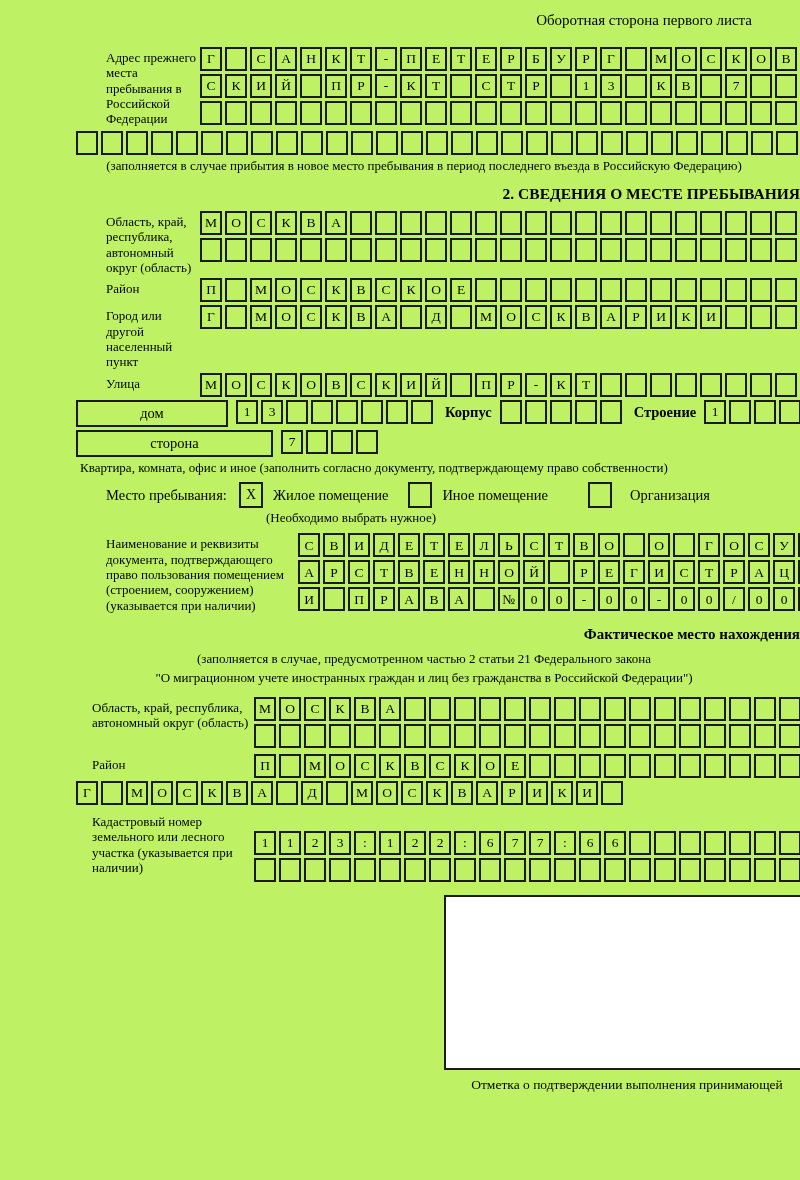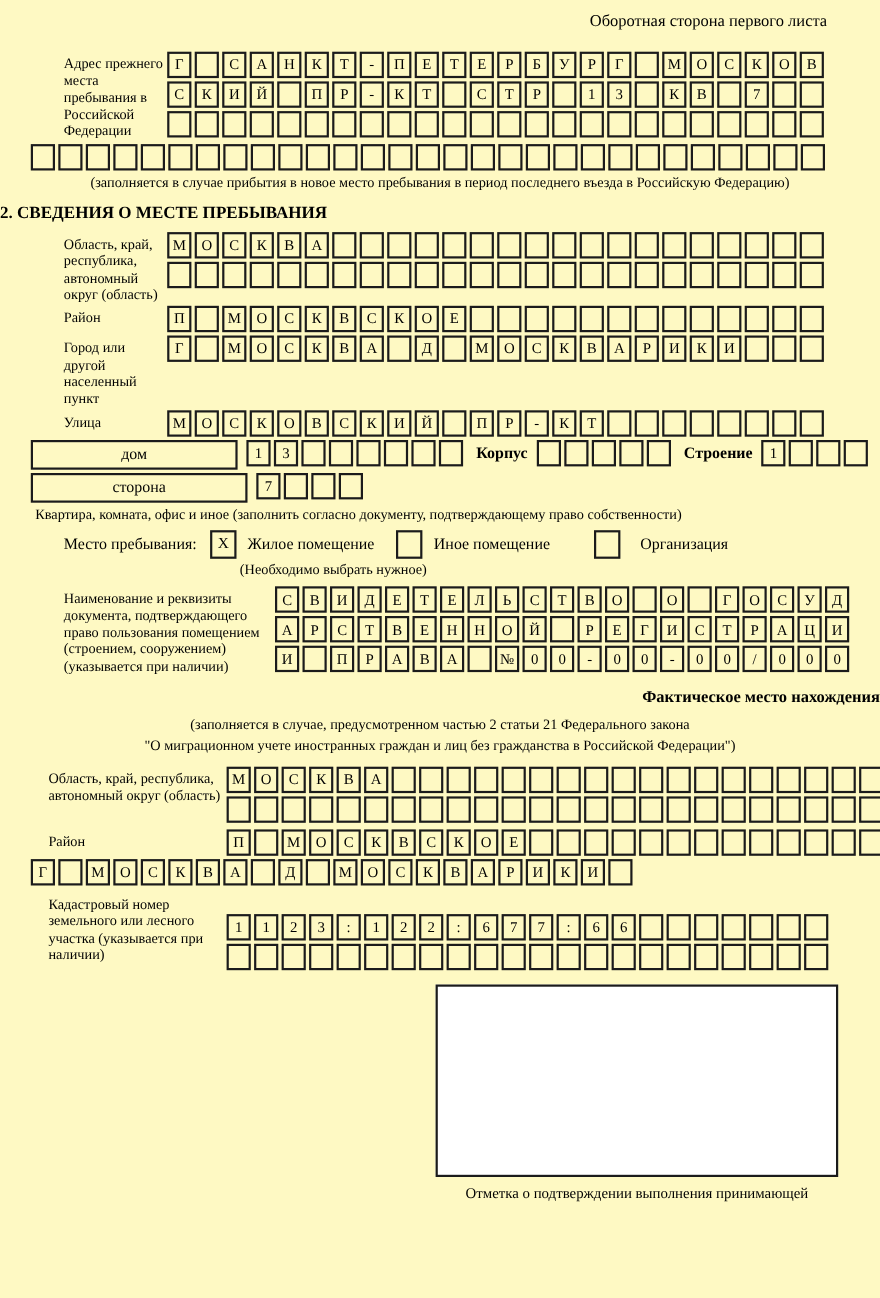--- a/index.html
+++ b/index.html
@@ -1,19 +1,19 @@
 <!DOCTYPE html>
 <html><head>
 <meta charset="utf-8">
 <style>
   html,body { margin:0; padding:0; background:#fff; }
   .page {
     width:800px; height:1180px; overflow:hidden; box-sizing:border-box;
-    background:#fef9c3; color:#000; font-family:"Liberation Serif", serif;
-    padding-top:12px; position:relative;
+    background:#bef264; color:#000; font-family:"Liberation Serif", serif;
+    padding-top:12px; position:relative;padding-left:48px;
   }
   .page-header { text-align:right; padding-right:48px; font-size:15px; margin-bottom:18px; }
 
   .row { display:flex; align-items:flex-start; margin-left:28px; margin-bottom:3px; }
   .lbl { box-sizing:border-box; flex:none; padding-left:30px; padding-top:3px;
          font-size:13px; line-height:1.18; }
   .lbl-s1 { width:124px; }
   .lbl-doc { width:222px; }
   .lbl-fact { width:178px; padding-left:16px; }
   .cellcol { display:flex; flex-direction:column; }
@@ -24,26 +24,26 @@
     box-sizing:border-box; flex:none; width:22px; height:24px;
     border:2px solid #1b1b1b; display:flex; align-items:center; justify-content:center;
     font-size:13.5px; line-height:1;
   }
   .fullrow { margin-left:28px; margin-bottom:3px; }
 
   .note { font-size:13px; line-height:1.3; }
   .note-center { text-align:center; margin:2px 20px 10px 20px; }
   .note-left { margin:1px 0 6px 32px; }
 
-  .sec-title { text-align:left; font-weight:bold; font-size:15.5px; margin:10px 0 8px 0; }
+  .sec-title { text-align:right; font-weight:bold; font-size:15.5px; margin:10px 0 8px 0; }
   .sub-title { text-align:right; font-weight:bold; font-size:15px; margin:12px 0 8px 0; }
 
   .wide-box { box-sizing:border-box; flex:none; height:27px; border:2px solid #1b1b1b;
               display:flex; align-items:center; justify-content:center; font-size:14.5px; }
-  .house-box { width:188px; margin-right:8px; }
+  .house-box { width:152px; margin-right:8px; }
   .apt-box { width:197px; margin-right:8px; }
   .inline-lbl { font-size:14.5px; padding:4px 8px 0 12px; flex:none;font-weight:bold; }
 
   .stay-row { margin-left:58px; margin-top:4px; margin-bottom:2px; align-items:center; }
   .stay-lbl { font-size:14.5px; width:123px; flex:none; }
   .chk { box-sizing:border-box; flex:none; width:24px; height:26px; border:2px solid #1b1b1b;
          display:flex; align-items:center; justify-content:center; font-size:14px; margin:0 10px; }
   .opt-lbl { font-size:14.5px; flex:none; }
   .chk-m1 { margin-left:20px; } .chk-m2 { margin-left:40px; } .opt-m { margin-left:8px; }
   .choose-note { margin:0 0 6px 218px; }

